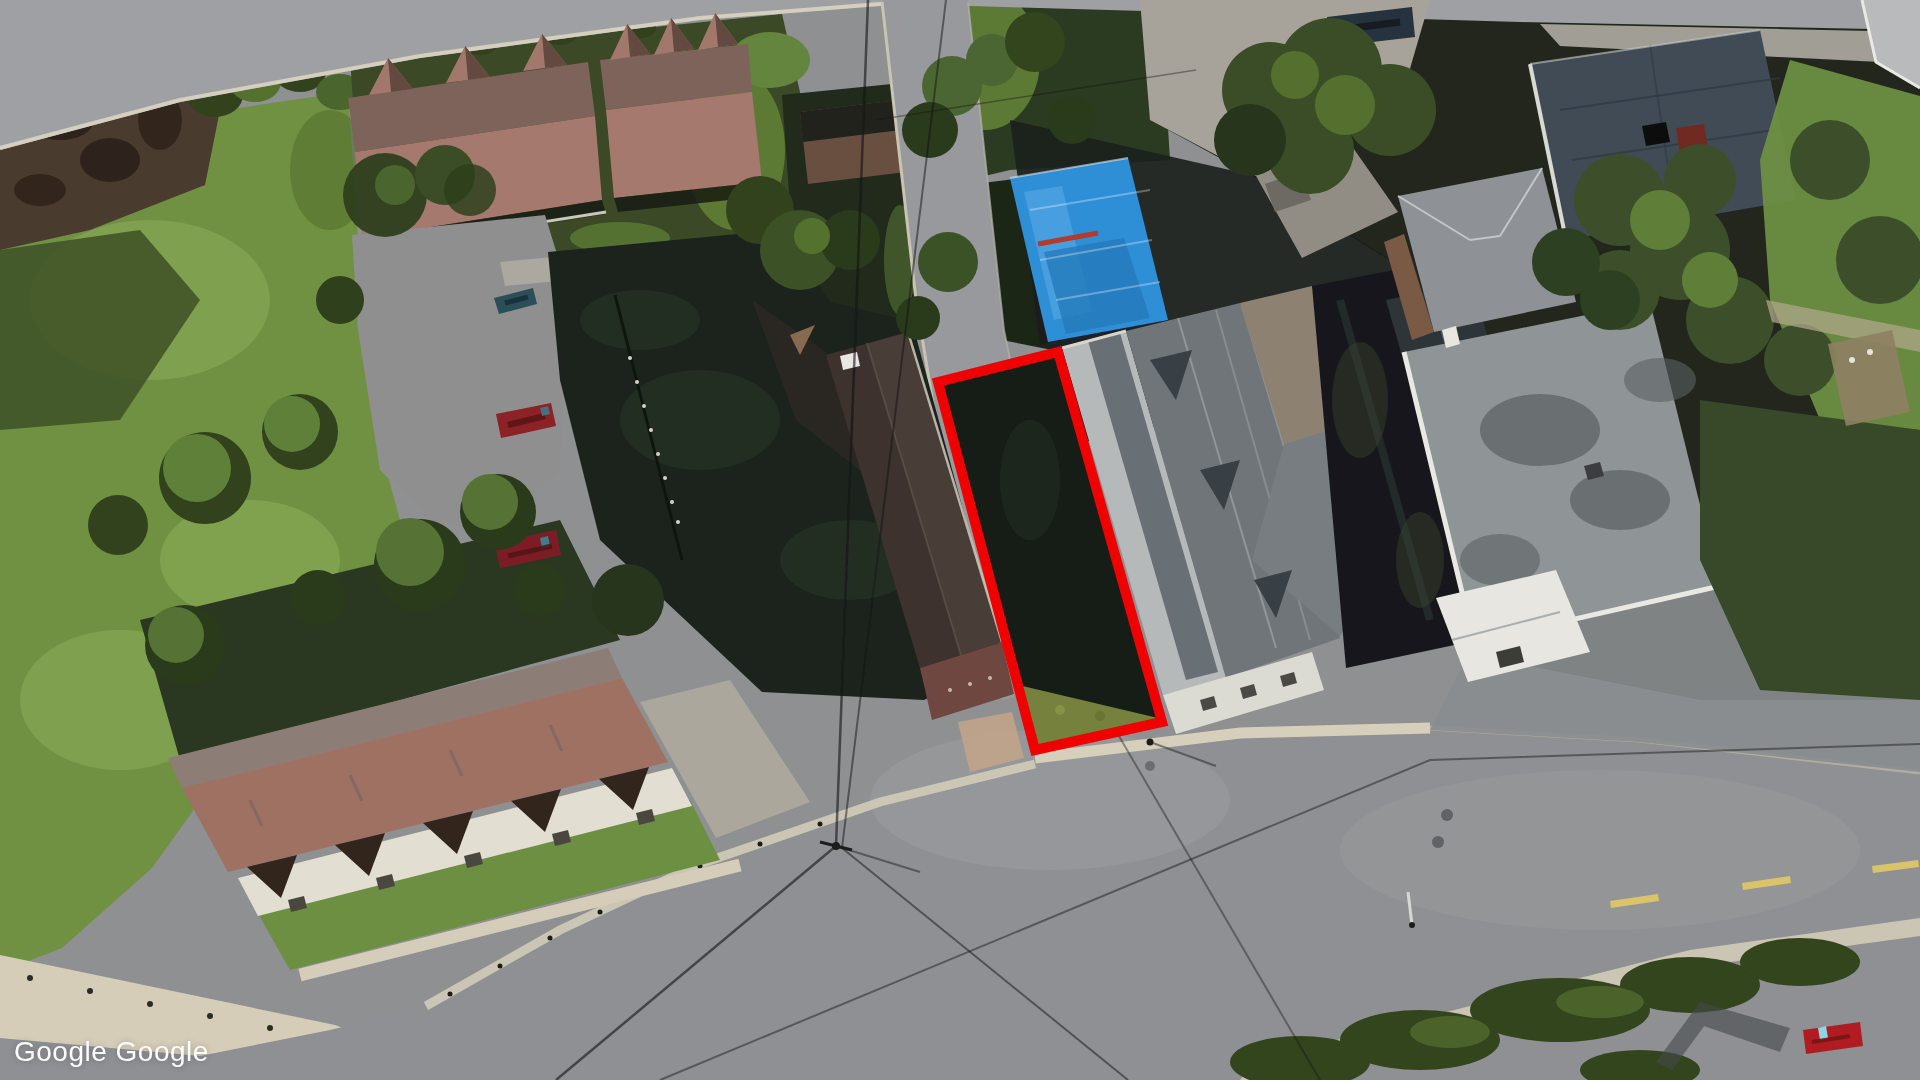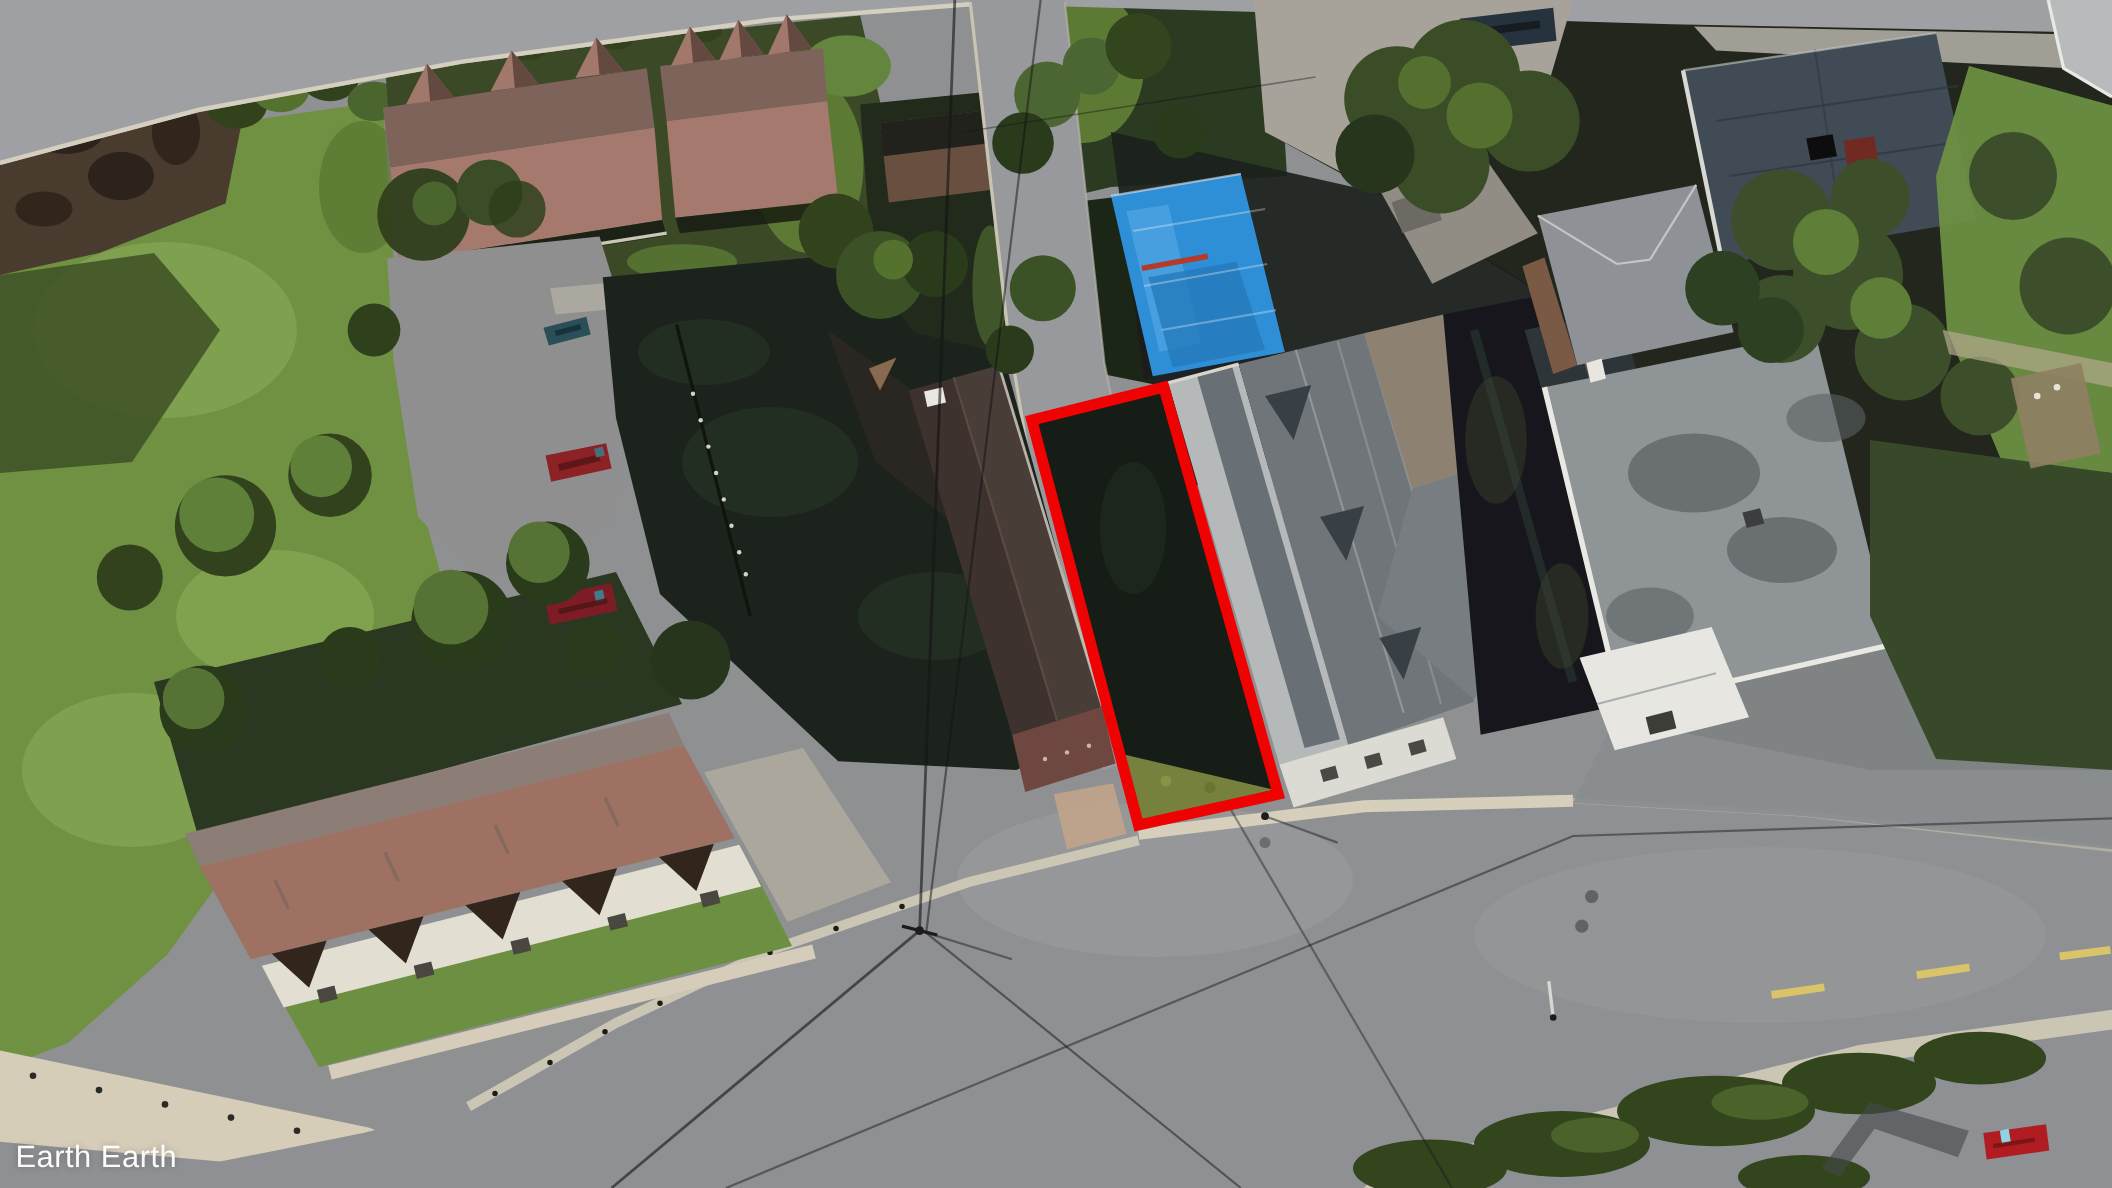--- a/index.html
+++ b/index.html
@@ -447,15 +447,15 @@
       <ellipse cx="1030" cy="480" rx="30" ry="60" fill="#202a22" opacity=".8"></ellipse>
     </g>
   </g>
 
   <g>
     <polygon points="938,382 1058,352 1162,722 1035,750" fill="none" stroke="#ee0202" stroke-width="10" stroke-linejoin="miter"></polygon>
   </g>
 </svg>
 
 <div id="watermark">
-  <span>Earth Earth</span>
+  <span>Google Google</span>
 </div>
 </div>
 
 </body></html>

